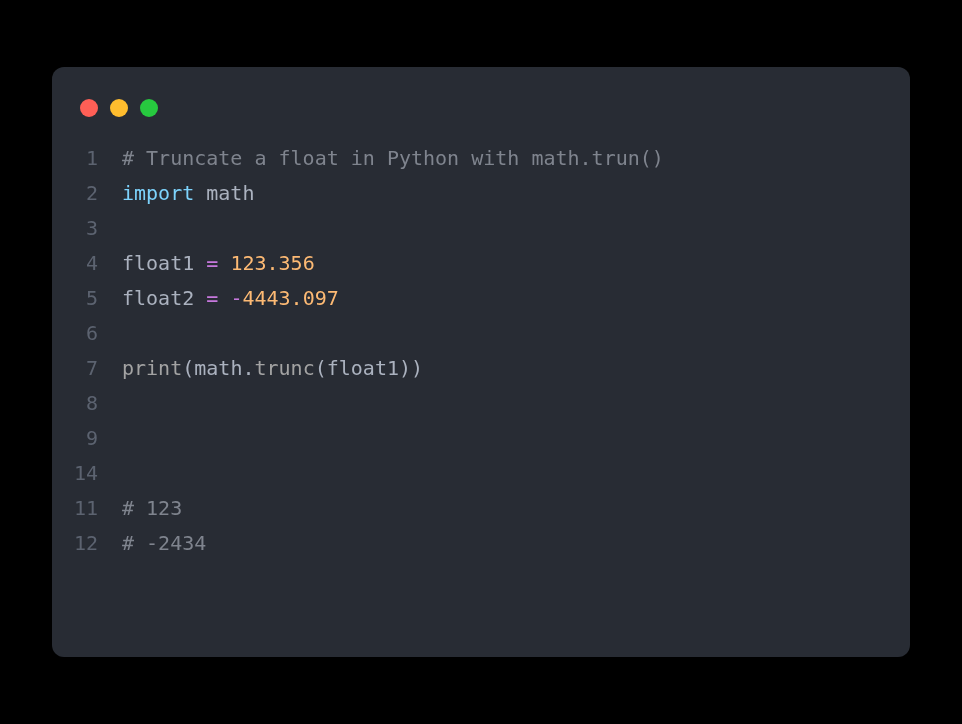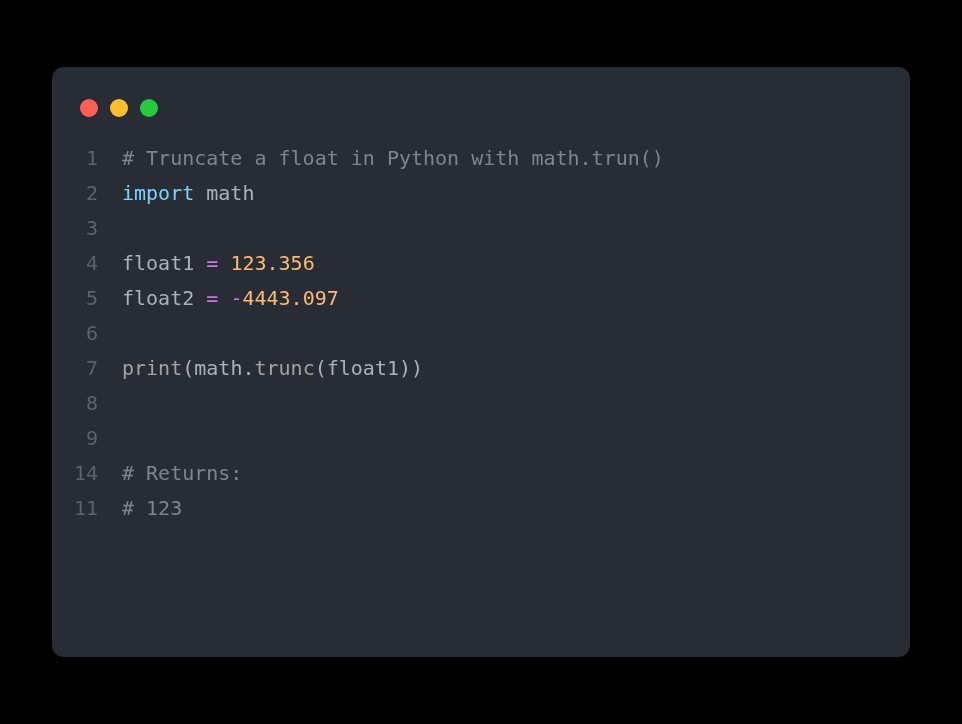--- a/index.html
+++ b/index.html
@@ -88,16 +88,17 @@
   <div class="code-area" id="code-container">
   <div class="code-line"><span class="line-number">1</span><span class="line-content"><span class="tok-comment"># Truncate a float in Python with math.trun()</span></span></div>
       <div class="code-line"><span class="line-number">2</span><span class="line-content"><span class="tok-keyword">import</span><span class="tok-module"> math</span></span></div>
       <div class="code-line"><span class="line-number">3</span><span class="line-content"></span></div>
       <div class="code-line"><span class="line-number">4</span><span class="line-content"><span class="tok-variable">float1 </span><span class="tok-operator">=</span><span class="tok-variable"> </span><span class="tok-number">123.356</span></span></div>
       <div class="code-line"><span class="line-number">5</span><span class="line-content"><span class="tok-variable">float2 </span><span class="tok-operator">=</span><span class="tok-variable"> </span><span class="tok-minus">-</span><span class="tok-number">4443.097</span></span></div>
       <div class="code-line"><span class="line-number">6</span><span class="line-content"></span></div>
       <div class="code-line"><span class="line-number">7</span><span class="line-content"><span class="tok-function">print</span><span class="tok-punct">(</span><span class="tok-variable">math</span><span class="tok-punct">.</span><span class="tok-function">trunc</span><span class="tok-punct">(</span><span class="tok-variable">float1</span><span class="tok-punct">))</span></span></div>
       <div class="code-line"><span class="line-number">8</span></div>
       <div class="code-line"><span class="line-number">9</span><span class="line-content"></span></div>
-      <div class="code-line"><span class="line-number">14</span><span class="line-content"><span class="tok-comment"># Returns:</span></span></div>
+      <div class="code-line"><span class="line-number">14</span></div>
       <div class="code-line"><span class="line-number">11</span><span class="line-content"><span class="tok-comment"># 123</span></span></div>
+      <div class="code-line"><span class="line-number">12</span><span class="line-content"><span class="tok-comment"># -2434</span></span></div>
     </div>
 </div>
 
 </body></html>

